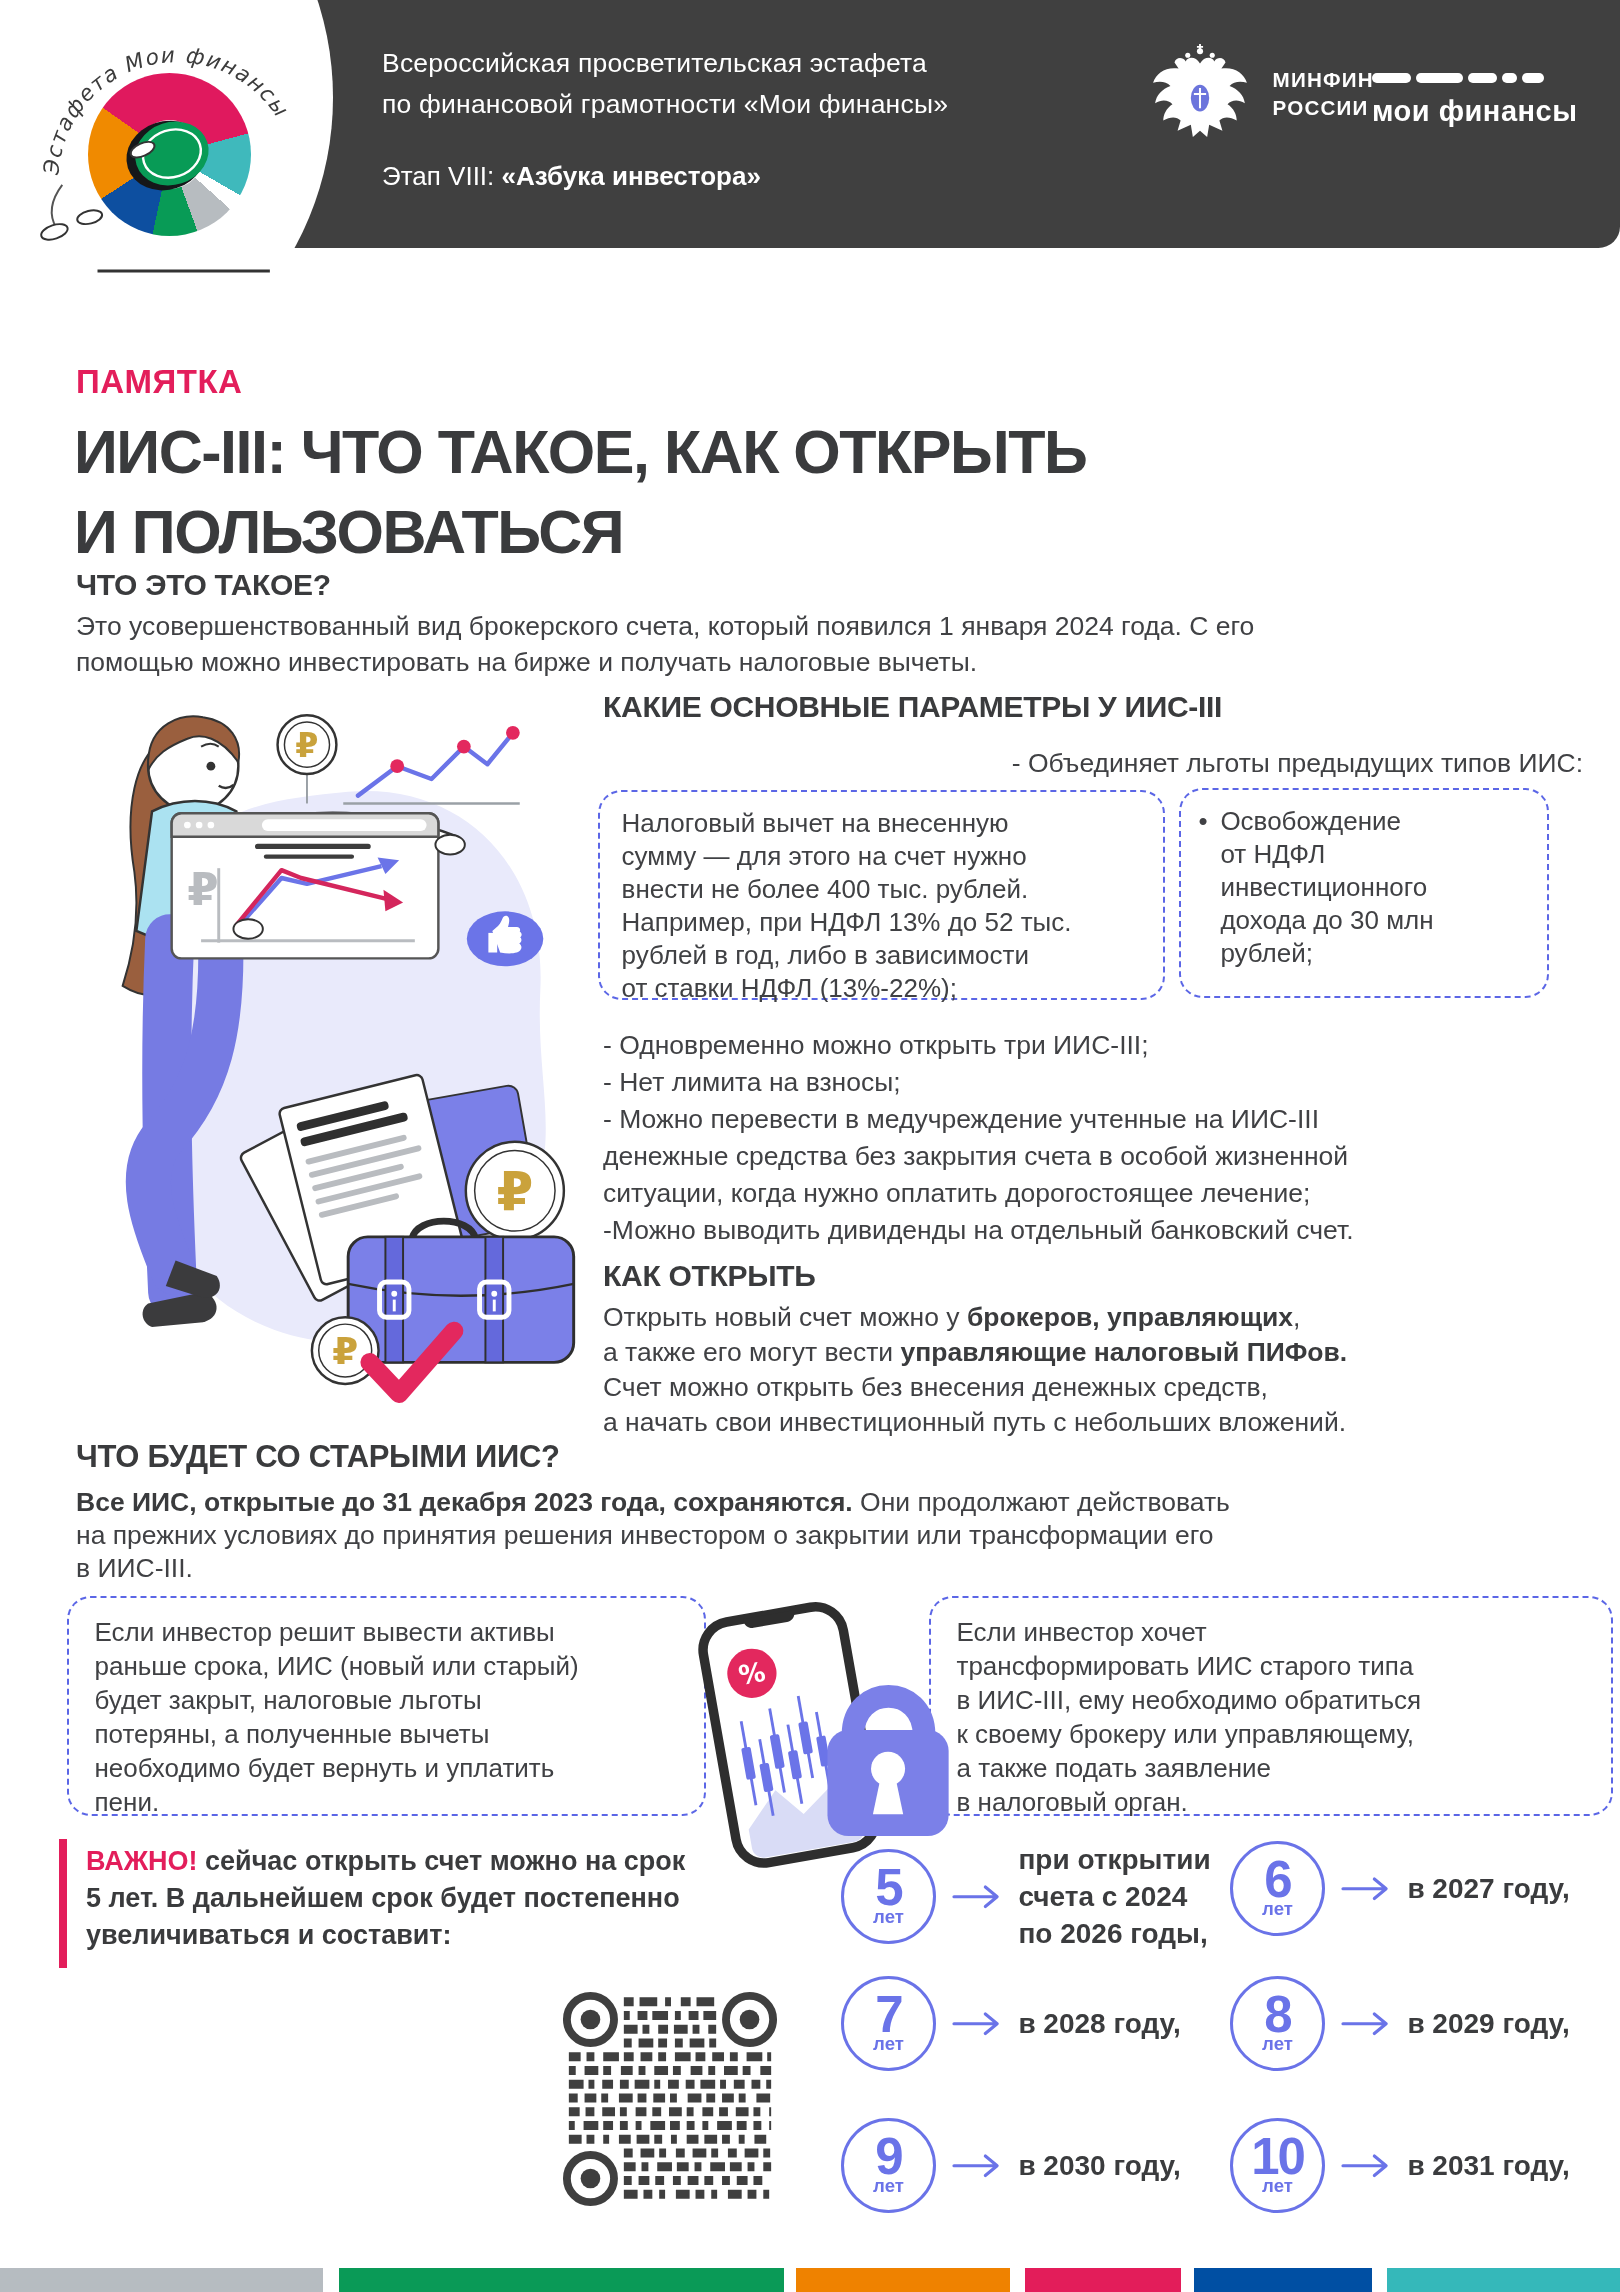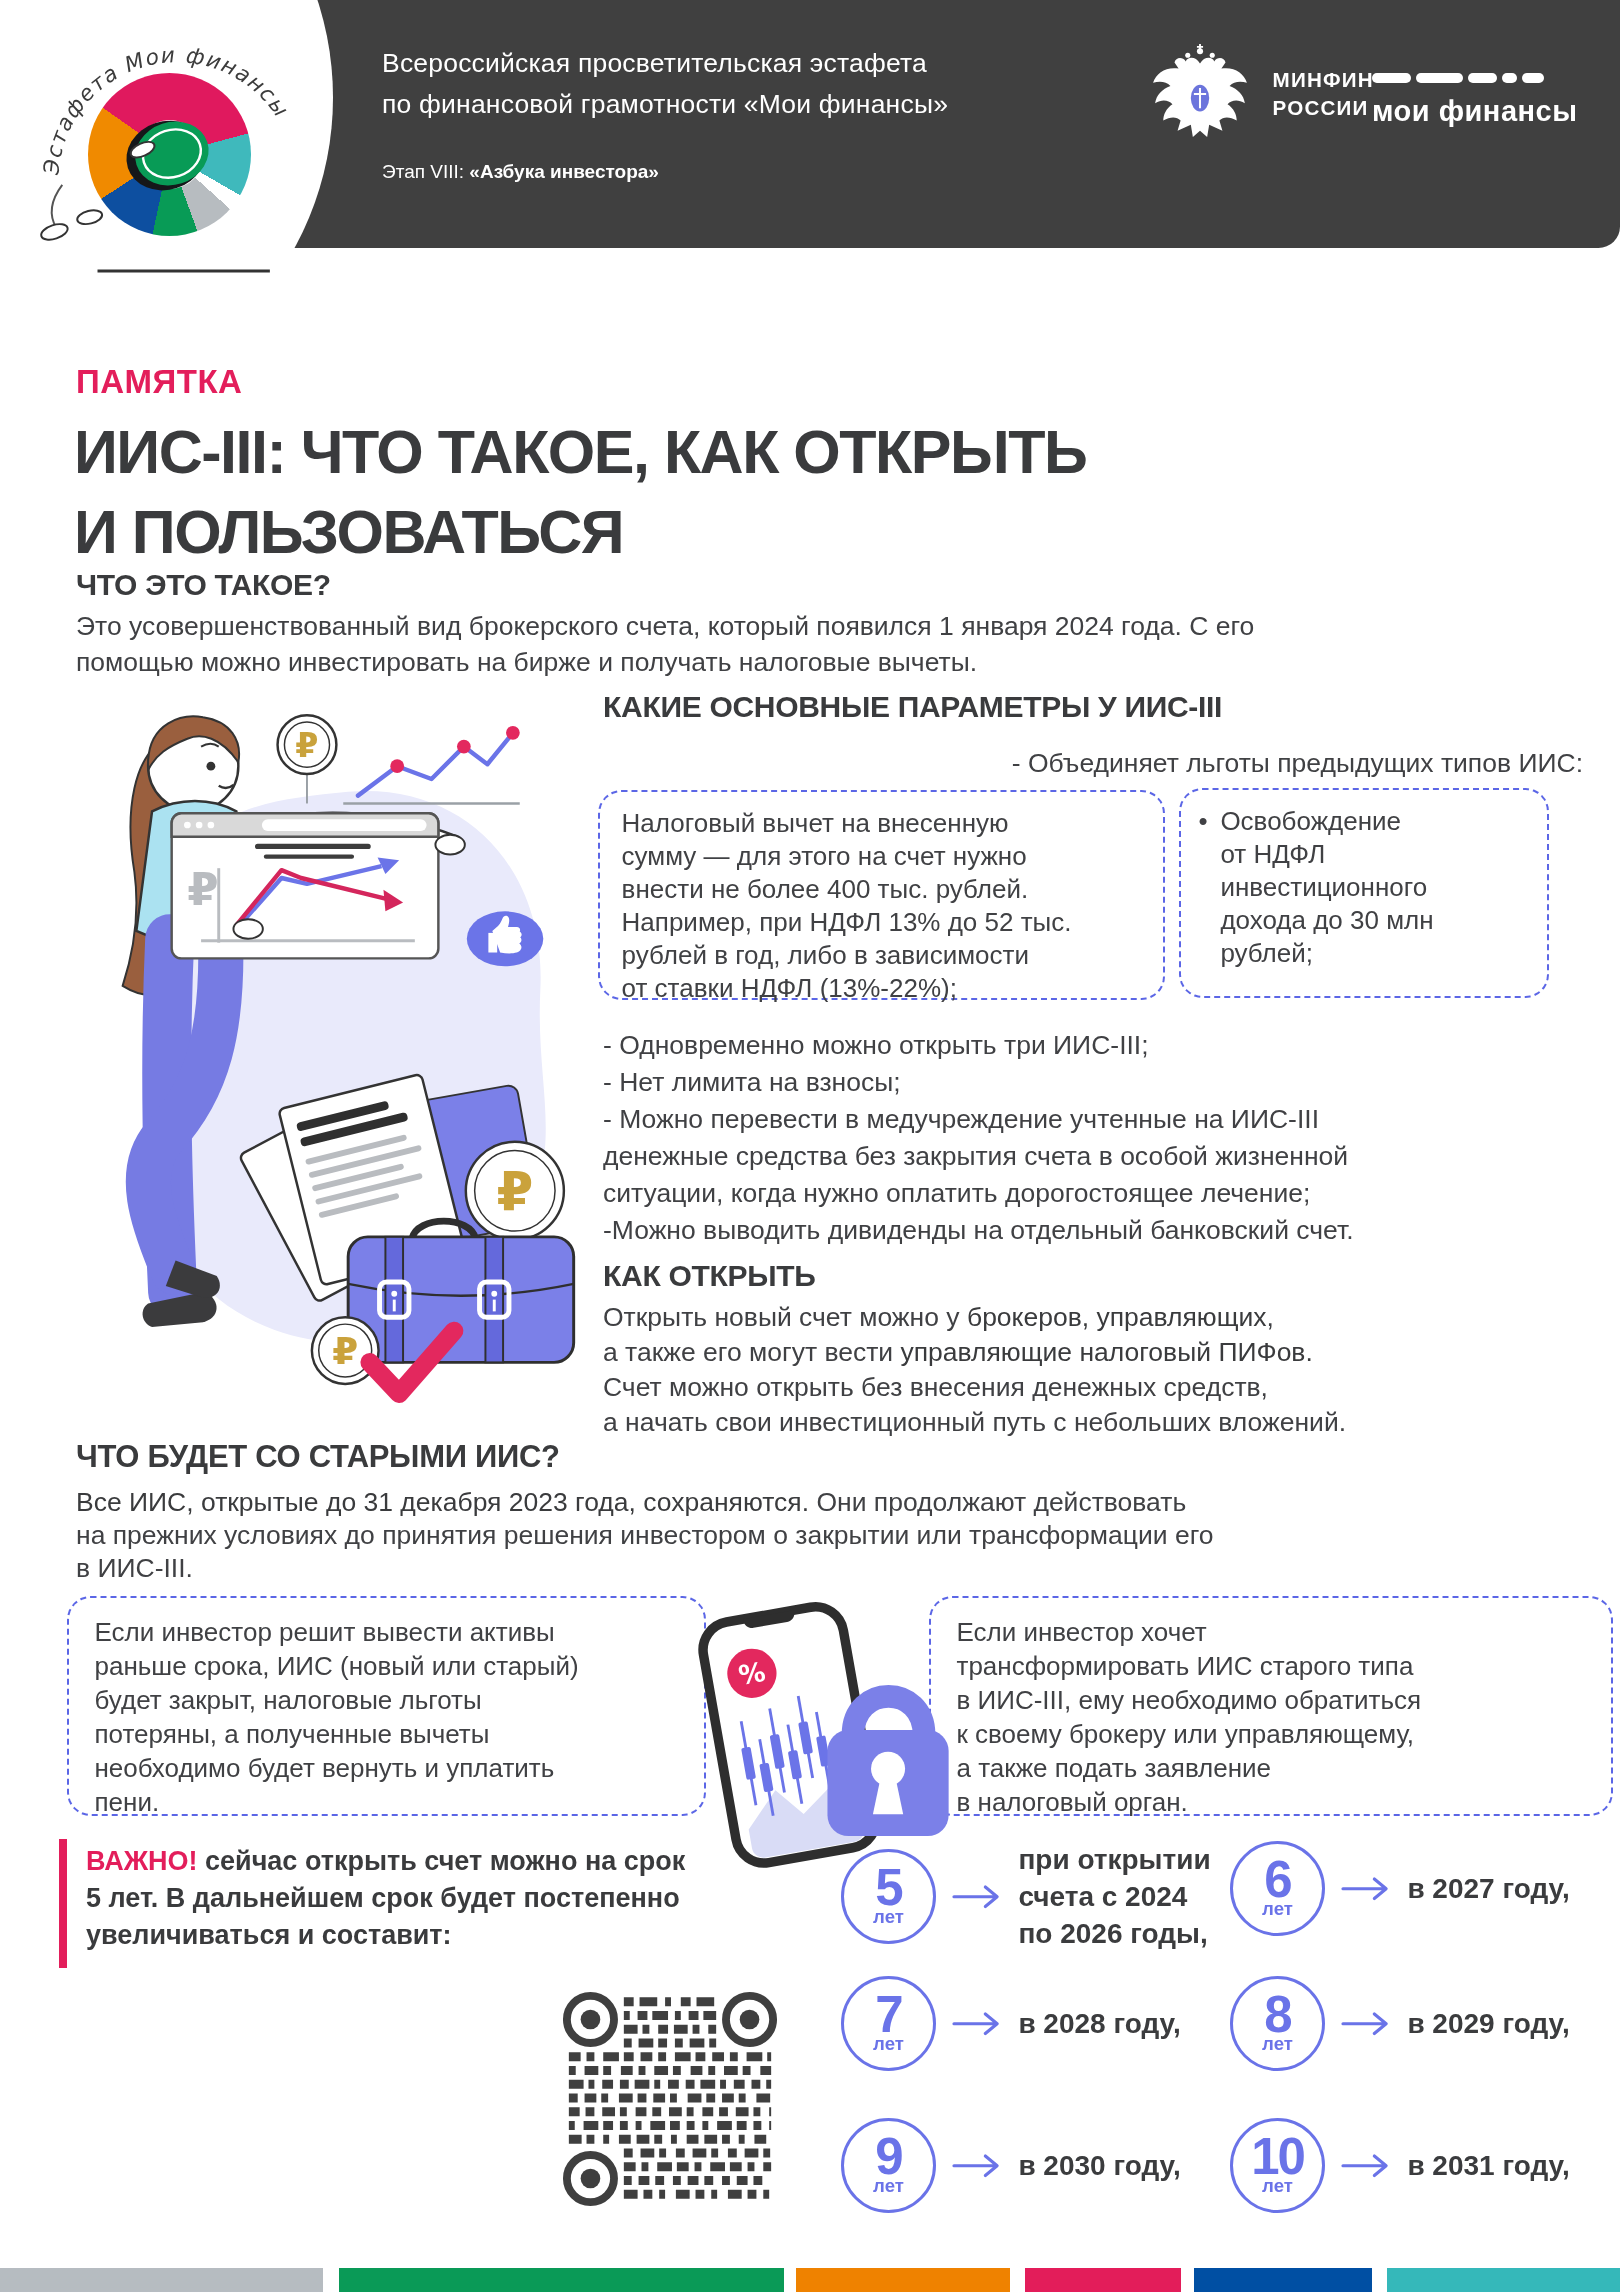--- a/index.html
+++ b/index.html
@@ -4,21 +4,21 @@
 <style>
   html,body{margin:0;padding:0;background:#fff;}
   .page{position:relative;width:1620px;height:2293px;background:#fff;overflow:hidden;
         font-family:"Liberation Sans","DejaVu Sans",sans-serif;color:#3d3e40;}
 
   
   .banner{position:absolute;left:0;top:0;width:1620px;height:248px;background:#6c75dc;
           border-radius:0 0 21.6px 21.6px;}
   .banner-line{position:absolute;left:382px;color:#fff;font-size:26.5px;line-height:41px;font-weight:400;letter-spacing:0.2px;}
   .bl1{top:43px;} .bl2{top:84px;}
-  .banner-stage{position:absolute;left:382px;top:161px;color:#fff;font-size:19px;}
+  .banner-stage{position:absolute;left:382px;top:161px;color:#fff;font-size:26px;}
   .banner-stage b{font-weight:700;}
   .minfin{position:absolute;left:1149px;top:39px;display:flex;align-items:center;gap:21.6px;}
   .minfin-text{color:#fff;font-size:20.6px;font-weight:700;line-height:28px;letter-spacing:1.2px;}
   .mf{position:absolute;left:1372px;top:73px;width:176px;}
   .mf-dashes{display:flex;gap:4.9px;height:9.8px;margin-bottom:12.7px;}
   .mf-dashes span{background:#fff;border-radius:4.9px;height:9.8px;display:block;}
   .mf-dashes span:nth-child(1){width:39px;}
   .mf-dashes span:nth-child(2){width:47px;}
   .mf-dashes span:nth-child(3){width:29px;}
   .mf-dashes span:nth-child(4){width:15.7px;}
@@ -47,21 +47,21 @@
   .dashed{position:absolute;box-sizing:border-box;border:2.9px dashed #5b66e6;border-radius:23.5px;
           font-size:26px;line-height:33px;font-weight:500;color:#404144;white-space:pre-line;}
   .pbox1{left:598px;top:790px;width:567px;height:210px;padding:14.7px 21.6px;}
   .pbox2{left:1179px;top:788px;width:370px;height:210px;padding:14.7px 17.6px;display:flex;gap:12.7px;white-space:normal;}
   .pbox2 .btxt{white-space:pre-line;}
   .params-list{position:absolute;left:603px;top:1027px;width:1024px;font-size:26.5px;line-height:37px;
                font-weight:500;color:#404144;}
   .params-list p{margin:0;white-space:pre-line;}
   .howopen-h{left:603px;top:1259px;font-size:30px;}
   .how-p{left:603px;top:1300px;width:1024px;line-height:35px;}
-  .how-p b, .old-lead b{font-weight:400;color:#3a3b3d;}
+  .how-p b, .old-lead b{font-weight:700;color:#3a3b3d;}
   .old-h{left:76px;top:1439px;font-size:31px;}
   .old-lead{left:76px;top:1486px;width:1519px;line-height:33px;}
 
   .obox-l{left:67px;top:1596px;width:639px;height:220px;padding:16.7px 25.5px;line-height:34px;}
   .obox-r{left:929px;top:1596px;width:684px;height:220px;padding:16.7px 25.5px;line-height:34px;}
   .phone-wrap{position:absolute;left:676px;top:1590px;width:284px;height:299px;}
 
   
   .imp-bar{position:absolute;left:59px;top:1839px;width:7.8px;height:129px;background:#e31e5b;}
   .imp-text{position:absolute;left:86px;top:1843px;width:706px;font-size:27px;line-height:37px;

